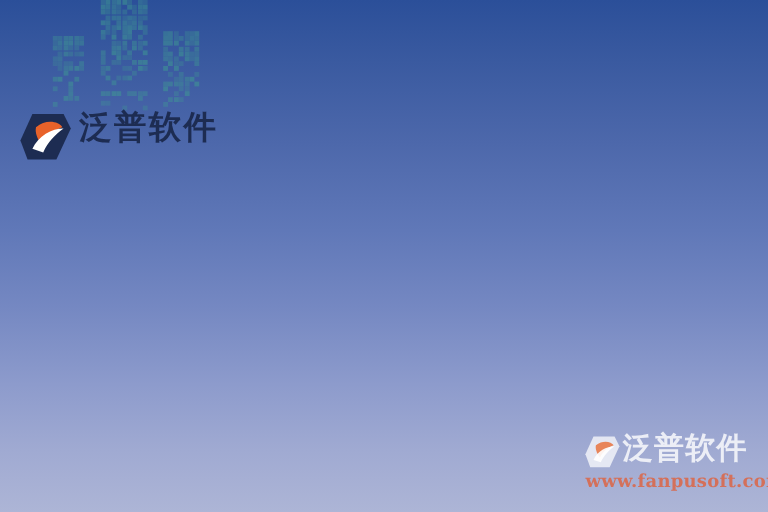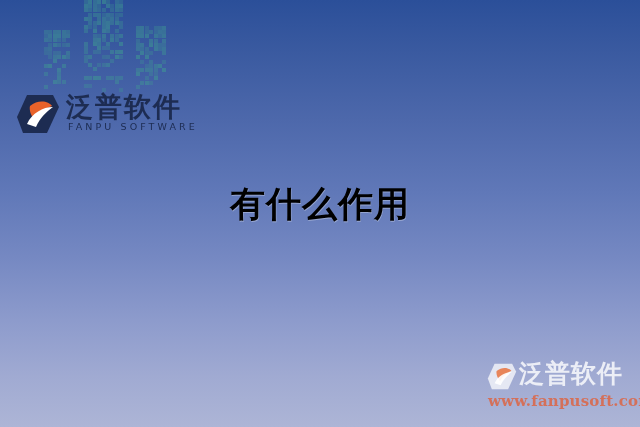--- a/index.html
+++ b/index.html
@@ -369,25 +369,23 @@
 
   <div id="logo">
     <div id="logo-mark">
       <svg width="44" height="40" viewBox="0 0 44 40" xmlns="http://www.w3.org/2000/svg">
         <polygon points="11,1 37,1 43,13 31,39 7,39 1,23" fill="#1d2c52"></polygon>
         <path d="M14,12 C22,5 33,7 36,12 C30,14 23,19 19,27 C15,22 13,16 14,12 Z" fill="#e8622a"></path>
         <path d="M11,30 C16,19 27,13 37,13 C30,18 24,24 20,33 Z" fill="#ffffff"></path>
       </svg>
     </div>
     <div id="logo-cn">泛普软件</div>
-    <div id="logo-en">FANPU SOFTWARE</div>
   </div>
 
   <div id="headline">
-    <span class="ln">有什么作用</span>
   </div>
 
   <div id="watermark">
     <div id="wm-mark">
       <svg width="30" height="27" viewBox="0 0 44 40" xmlns="http://www.w3.org/2000/svg">
         <polygon points="11,1 37,1 43,13 31,39 7,39 1,23" fill="rgba(255,255,255,0.72)"></polygon>
         <path d="M14,12 C22,5 33,7 36,12 C30,14 23,19 19,27 C15,22 13,16 14,12 Z" fill="#e8855a"></path>
         <path d="M11,30 C16,19 27,13 37,13 C30,18 24,24 20,33 Z" fill="rgba(255,255,255,0.90)"></path>
       </svg>
     </div>

